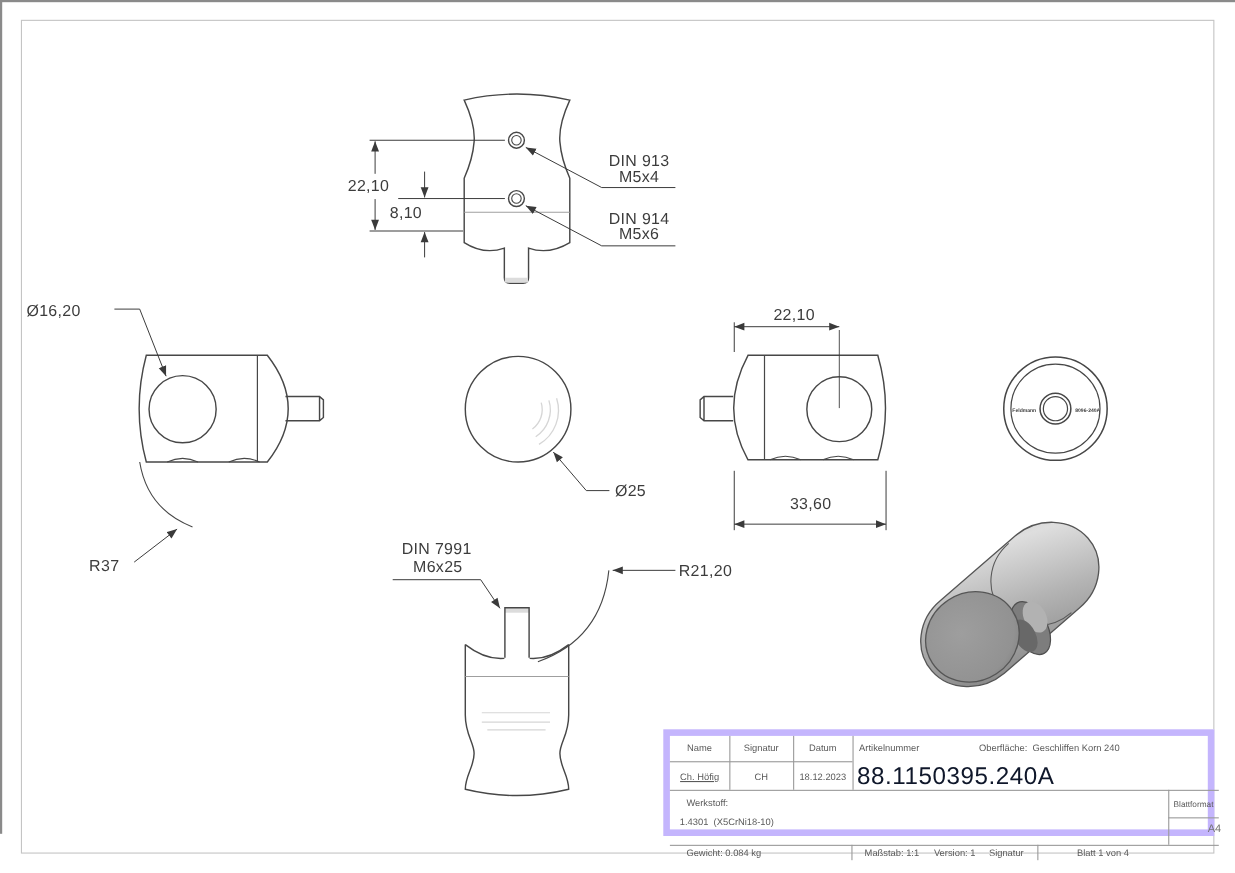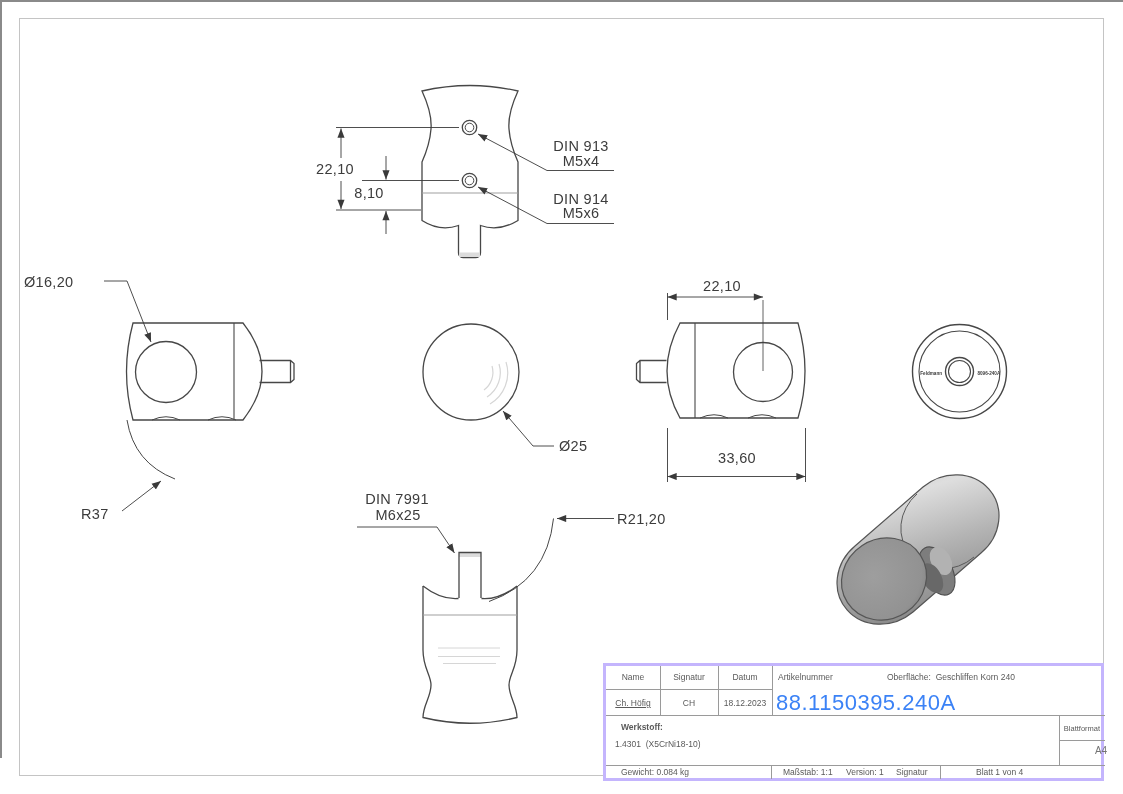--- a/index.html
+++ b/index.html
@@ -10,29 +10,29 @@
   }
   .win-top{position:absolute;left:0;top:0;width:1123px;height:2px;background:#8a8a8a;}
   .win-left{position:absolute;left:0;top:0;width:2px;height:758px;background:#8a8a8a;}
   .frame{position:absolute;left:19px;top:18px;width:1085px;height:758px;
     border:1.5px solid #c4c4c4;box-sizing:border-box;}
   svg.draw{position:absolute;left:0;top:0;}
   svg.draw text{fill:#3c3c3c;font-family:"Liberation Sans", sans-serif;}
   .dimtext{font-size:14.5px;letter-spacing:0.3px;}
   .tinytext{font-size:4.6px;font-weight:bold;fill:#2a2a2a;}
   
-  .tblock{position:absolute;left:603px;top:663px;width:501px;height:118px;
-    border:3px solid #c4b5fd;box-sizing:border-box;background:#fff;
+  .tblock{position:absolute;left:603px;top:663px;width:501px;height:97px;
+    border:6px solid #c4b5fd;box-sizing:border-box;background:#fff;
     color:#4f4f4f;}
   .tb-abs{position:absolute;}
   .tb-lv{position:absolute;width:1px;background:#9a9a9a;}
   .tb-lh{position:absolute;height:1px;background:#9a9a9a;}
   .tb-small{font-size:8.5px;color:#5a5a5a;white-space:pre;}
   .tb-center{text-align:center;}
-  .tb-artnr{font-size:22px;color:#3b82f6;letter-spacing:0.5px;white-space:nowrap;}
+  .tb-artnr{font-size:22px;color:#0f172a;letter-spacing:0.5px;white-space:nowrap;}
   .tb-a4{font-size:10px;color:#737373;margin-left:19px;}
 </style>
 </head>
 <body>
 
 <div class="win-top"></div>
 <div class="win-left"></div>
 <div class="frame"></div>
 
 <svg class="draw" width="1123" height="794" viewBox="0 0 1123 794">
@@ -199,21 +199,21 @@
   <div class="tb-abs tb-small tb-center" style="left:112px;top:6px;width:54px;">Datum</div>
 
   <div class="tb-abs tb-small tb-center" style="left:0;top:32px;width:54px;text-decoration:underline;">Ch. Höfig</div>
   <div class="tb-abs tb-small tb-center" style="left:54px;top:32px;width:58px;">CH</div>
   <div class="tb-abs tb-small tb-center" style="left:112px;top:32px;width:54px;">18.12.2023</div>
 
   <div class="tb-abs tb-small" style="left:172px;top:6px;">Artikelnummer</div>
   <div class="tb-abs tb-small" style="left:281px;top:6px;">Oberfläche:  Geschliffen Korn 240</div>
   <div class="tb-abs tb-artnr" style="left:170px;top:24px;">88.1150395.240A</div>
 
-  <div class="tb-abs tb-small" style="left:15px;top:56px;font-weight:bold;">Werkstoff:</div>
+  <div class="tb-abs tb-small" style="left:15px;top:56px;">Werkstoff:</div>
   <div class="tb-abs tb-small" style="left:9px;top:73px;">1.4301  (X5CrNi18-10)</div>
 
   <div class="tb-abs tb-small tb-center" style="left:453px;top:58px;width:46px;font-size:7.5px;">Blattformat</div>
   <div class="tb-abs tb-a4 tb-center" style="left:453px;top:79px;width:46px;">A4</div>
 
   <div class="tb-abs tb-small" style="left:15px;top:101px;">Gewicht: 0.084 kg</div>
   <div class="tb-abs tb-small" style="left:177px;top:101px;">Maßstab: 1:1</div>
   <div class="tb-abs tb-small" style="left:240px;top:101px;">Version: 1</div>
   <div class="tb-abs tb-small" style="left:290px;top:101px;">Signatur</div>
   <div class="tb-abs tb-small" style="left:342px;top:101px;padding-left:28px;">Blatt 1 von 4</div>

